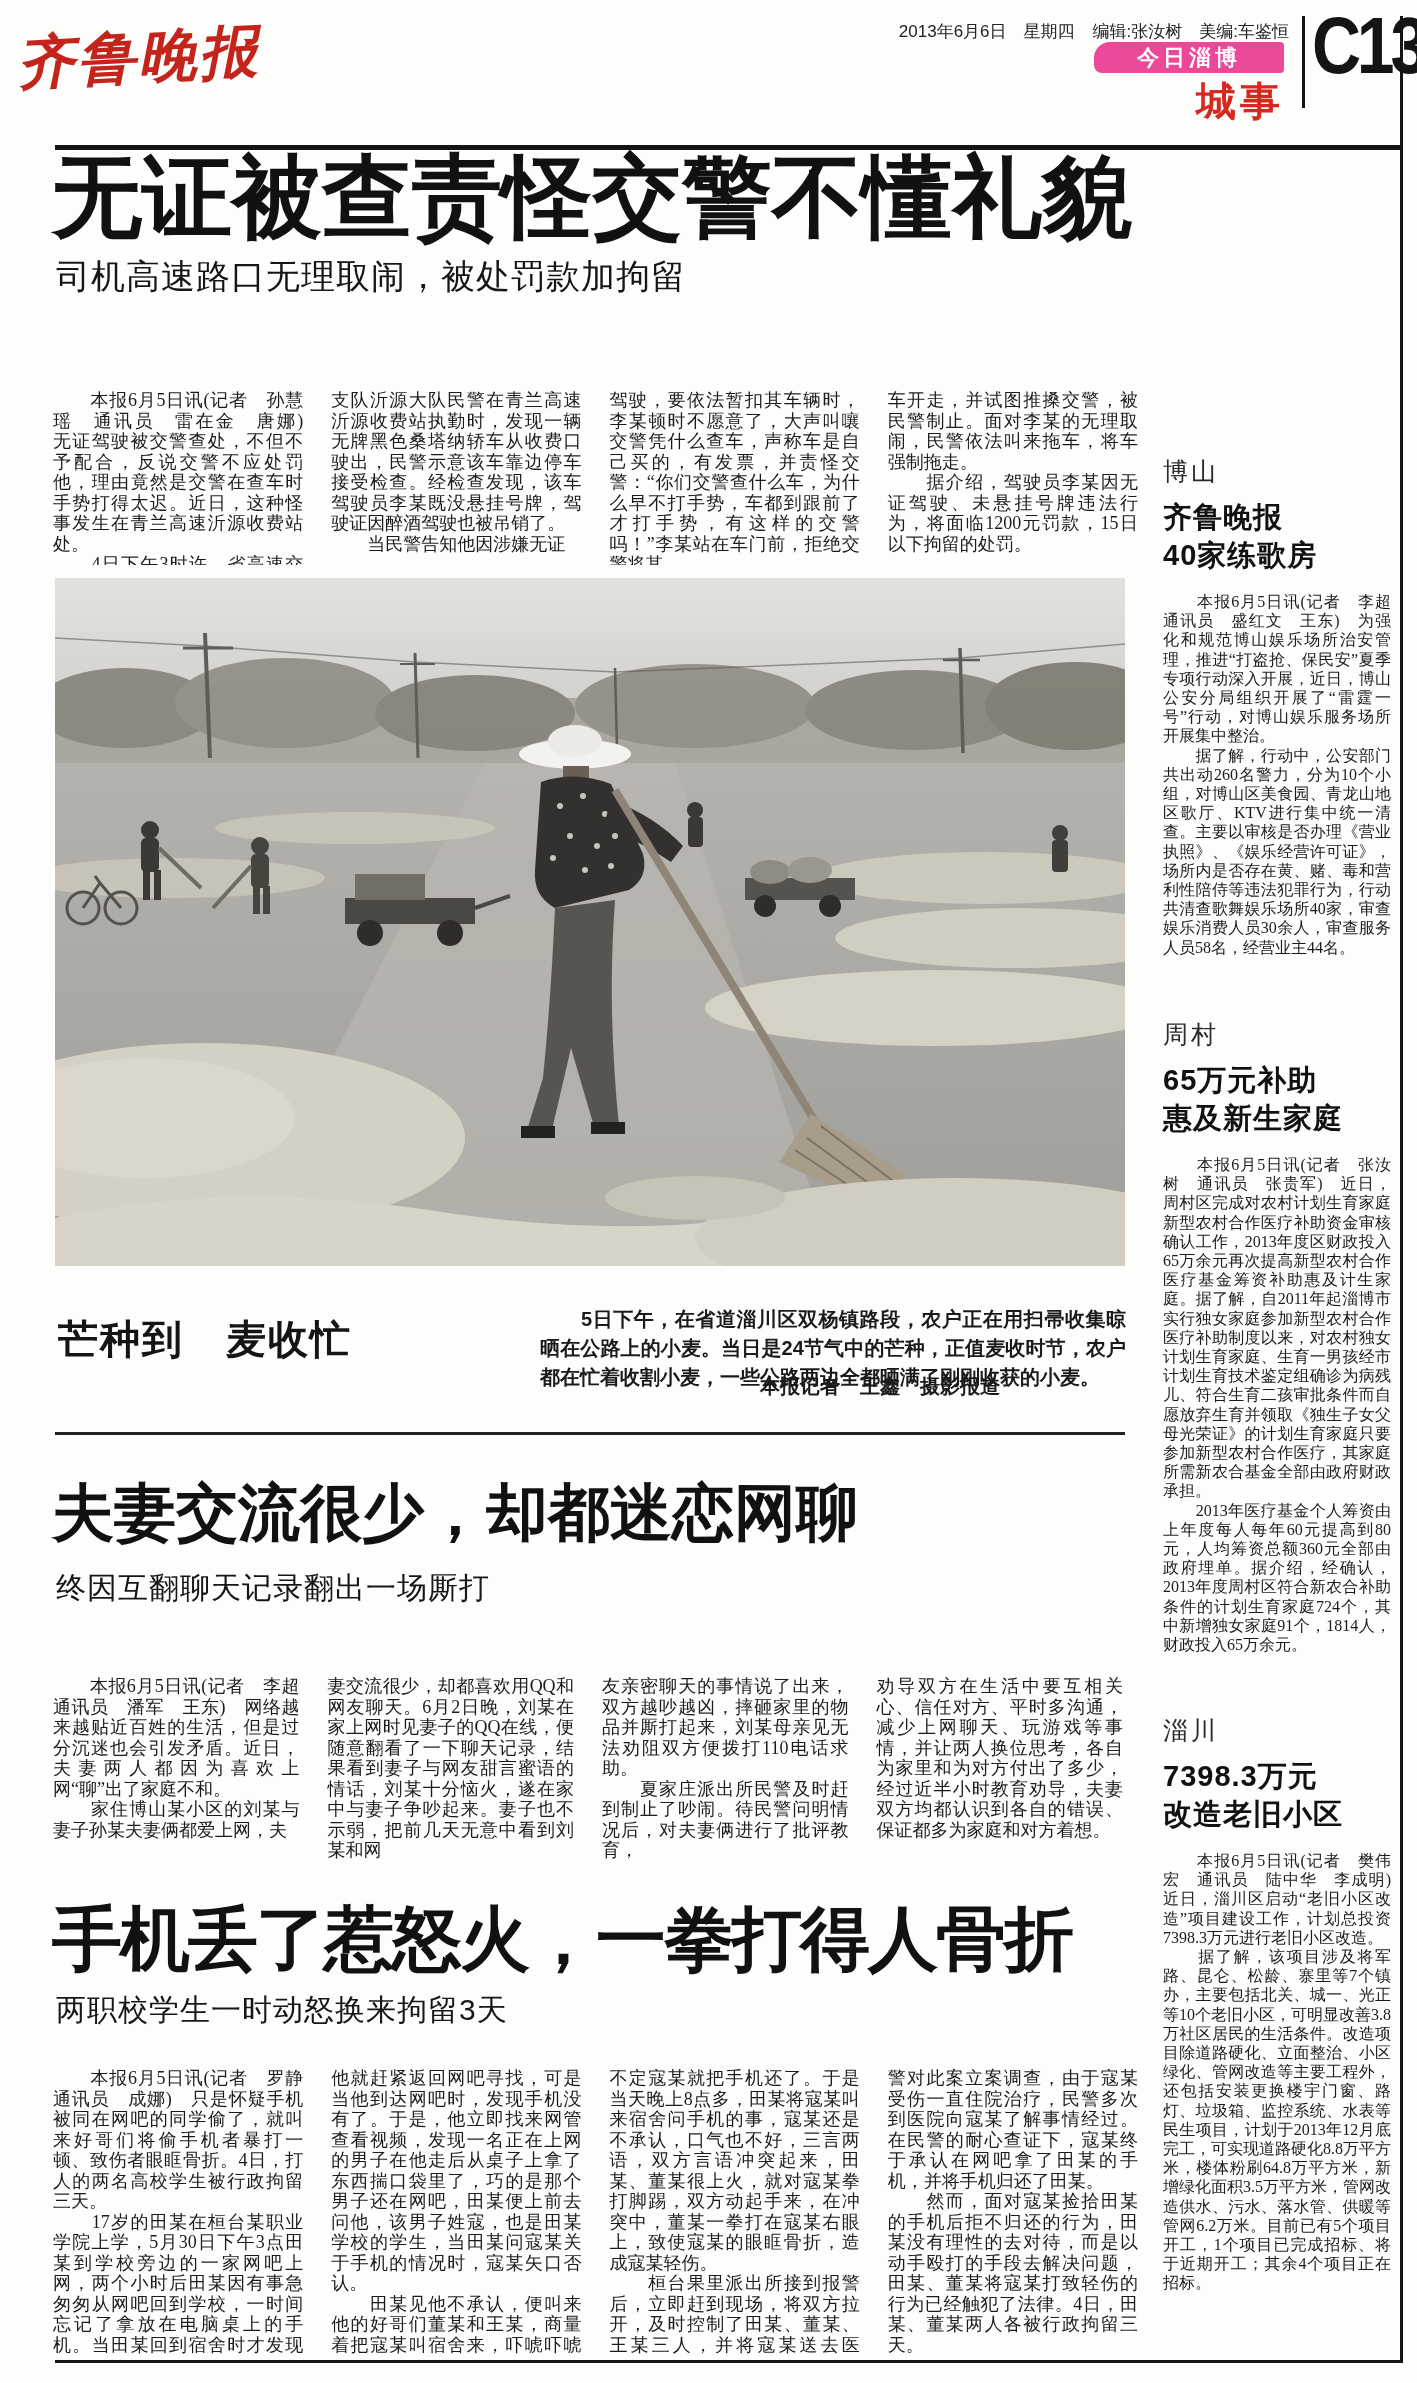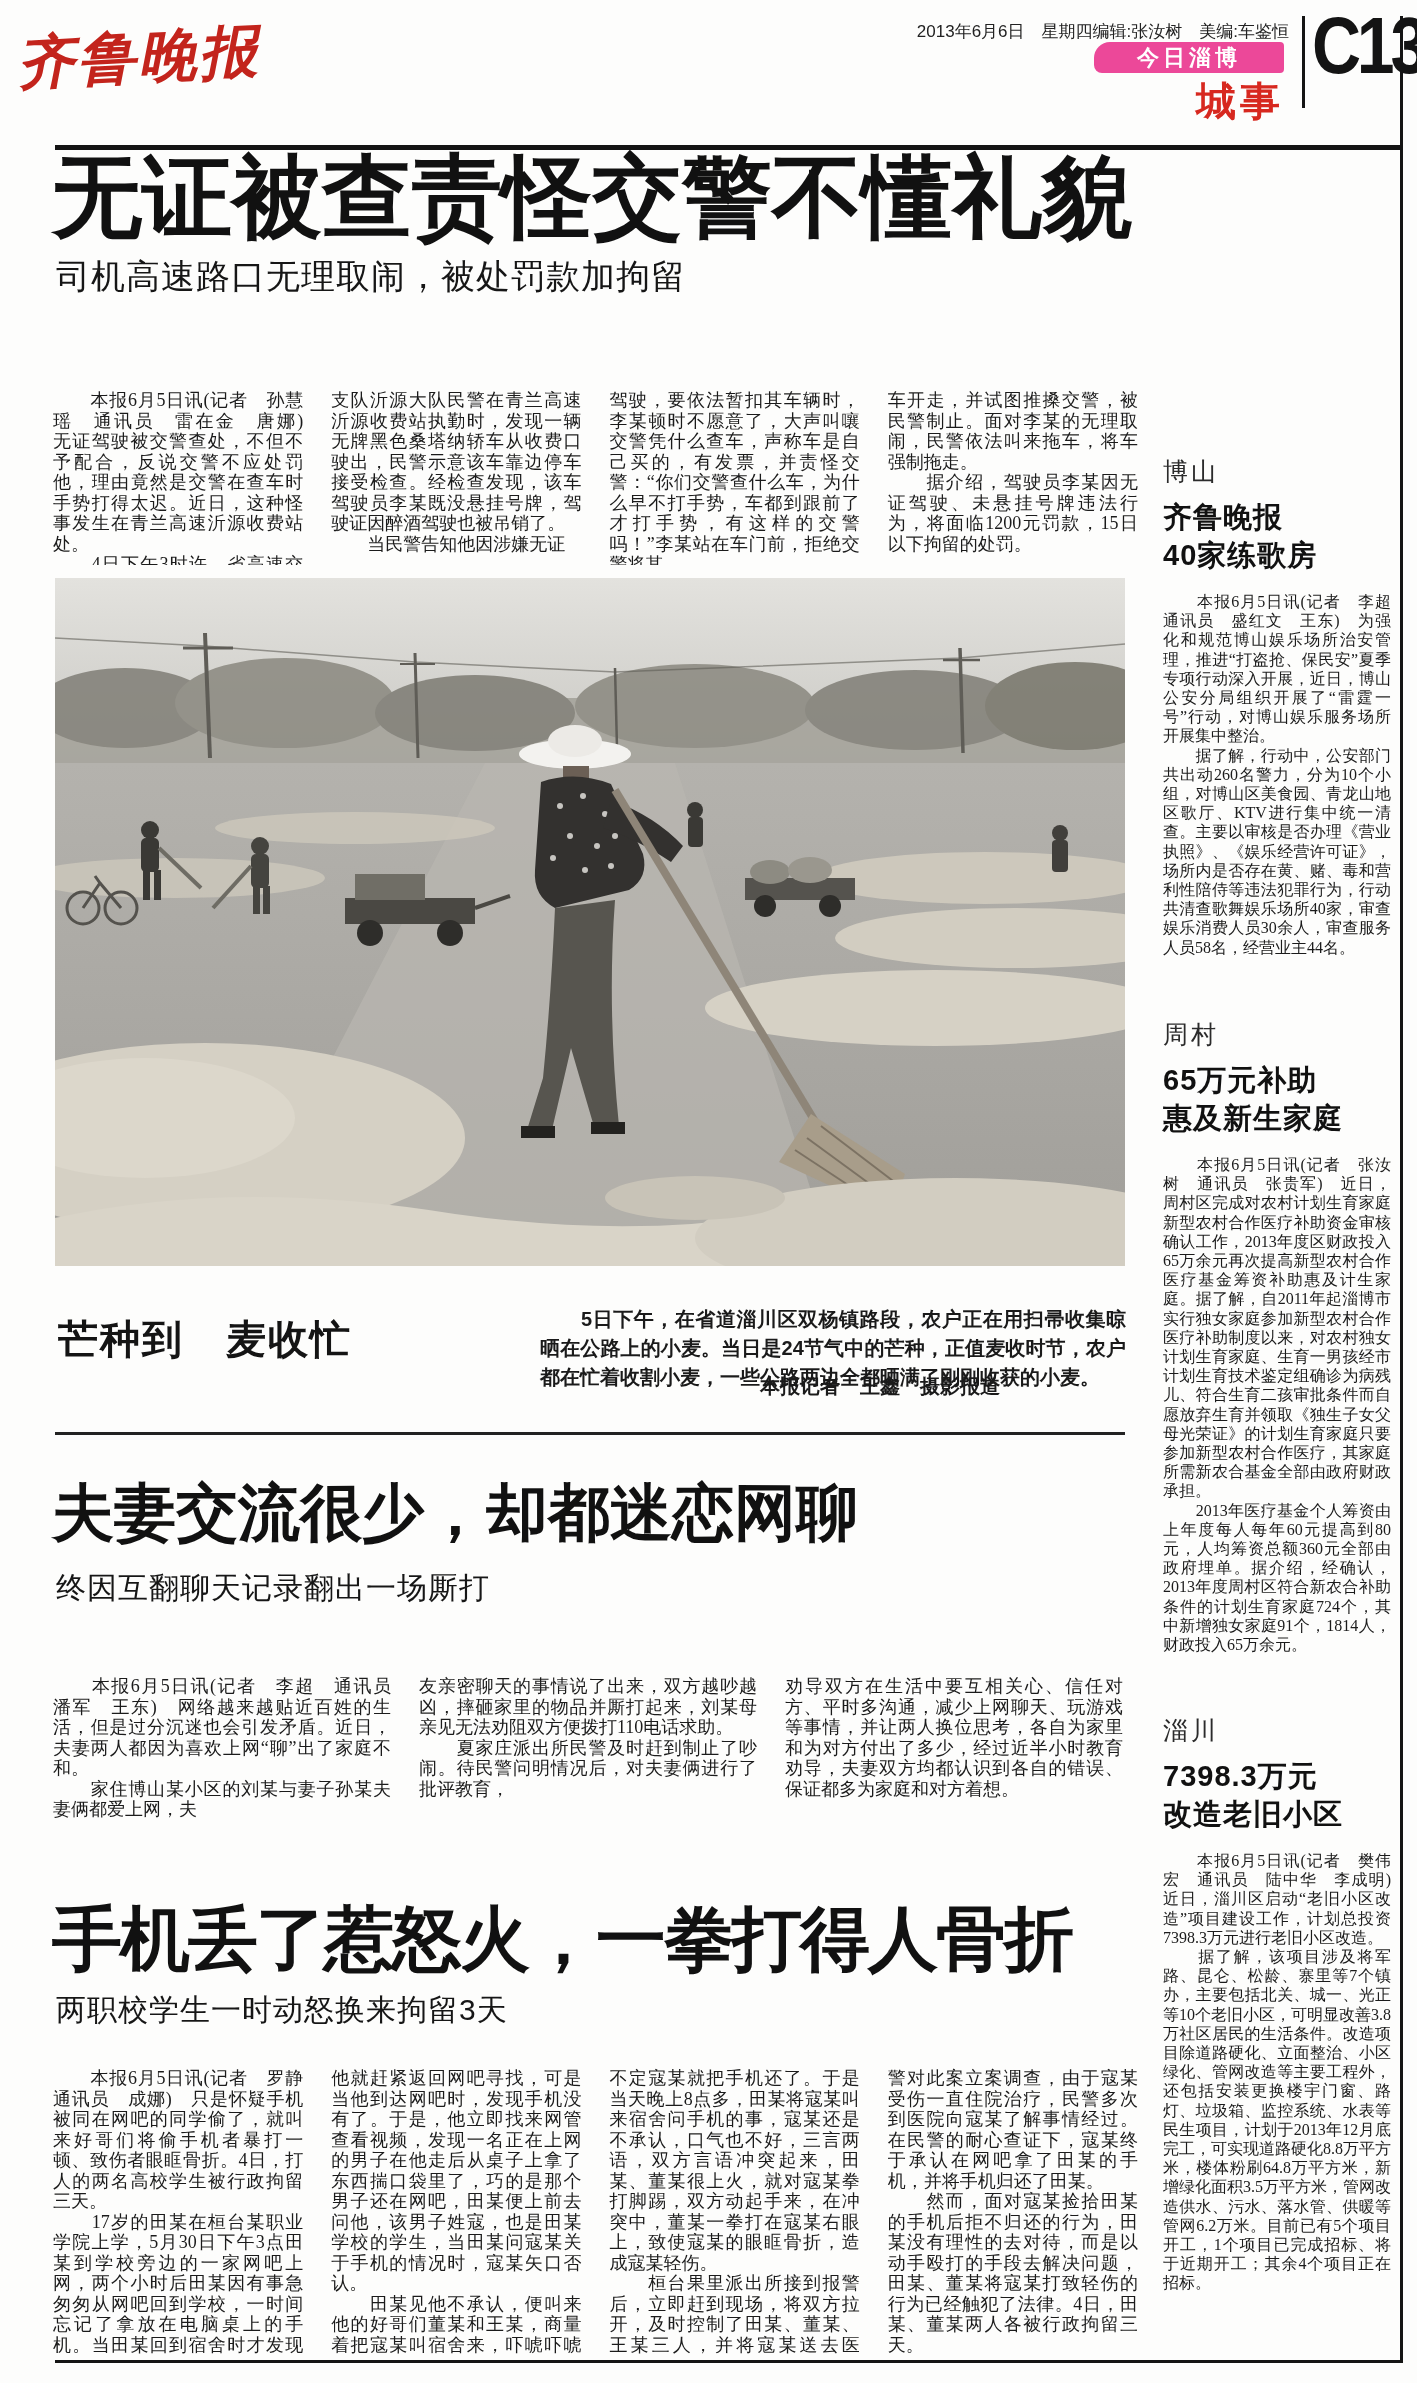--- a/index.html
+++ b/index.html
@@ -4,21 +4,21 @@
 <style>
   html,body{margin:0;padding:0;background:#e8e8e8;}
   .page{position:relative;width:1417px;height:2383px;background:#fdfdfc;margin:0 auto;
         font-family:"Liberation Serif","DejaVu Serif",serif;color:#141414;overflow:hidden;}
   
   .masthead{position:absolute;left:16px;top:28px;font-size:58px;line-height:1;
             font-family:"DejaVu Serif",serif;font-weight:bold;font-style:italic;
             color:#c3241c;transform:rotate(-3deg);letter-spacing:3px;}
   .header-meta{position:absolute;right:128px;top:20px;font-size:17px;white-space:nowrap;
                font-family:"Liberation Sans","DejaVu Sans",sans-serif;color:#222;}
-  .header-meta span{}
+  .header-meta span{margin-left:18px;}
   .section-box{position:absolute;left:1094px;top:42px;width:190px;height:31px;background:#ec4899;
                border-radius:16px 4px 4px 8px;color:#fff;text-align:center;line-height:31px;
                font-size:22px;font-weight:bold;font-family:"Liberation Sans",sans-serif;letter-spacing:4px;}
   .section-name{position:absolute;left:1094px;top:74px;width:190px;text-align:right;color:#d7281f;
                 font-size:40px;font-weight:900;font-family:"Liberation Sans",sans-serif;letter-spacing:4px;}
   .header-divider{position:absolute;left:1302px;top:16px;width:3px;height:92px;background:#141414;}
   .page-no{position:absolute;left:1312px;top:6px;width:100px;font-size:80px;line-height:1;
            font-weight:900;font-family:"Liberation Sans",sans-serif;letter-spacing:-5px;
            transform:scaleX(.85);transform-origin:left top;}
   
@@ -222,20 +222,21 @@
   <div class="photo-title">芒种到　麦收忙</div>
   <div class="photo-caption">　　5日下午，在省道淄川区双杨镇路段，农户正在用扫帚收集晾晒在公路上的小麦。当日是24节气中的芒种，正值麦收时节，农户都在忙着收割小麦，一些公路两边全都晒满了刚刚收获的小麦。</div>
   <div class="photo-credit">本报记者　王鑫　摄影报道</div>
 
   <div class="rule-a2"></div>
   <div class="headline a2-headline">夫妻交流很少，却都迷恋网聊</div>
   <div class="subhead a2-subhead">终因互翻聊天记录翻出一场厮打</div>
   <div class="body-row a2-body">
     <div class="col">　　本报6月5日讯(记者　李超　通讯员　潘军　王东)　网络越来越贴近百姓的生活，但是过分沉迷也会引发矛盾。近日，夫妻两人都因为喜欢上网“聊”出了家庭不和。
 　　家住博山某小区的刘某与妻子孙某夫妻俩都爱上网，夫</div>
+    <div class="col">妻交流很少，却都喜欢用QQ和网友聊天。6月2日晚，刘某在家上网时见妻子的QQ在线，便随意翻看了一下聊天记录，结果看到妻子与网友甜言蜜语的情话，刘某十分恼火，遂在家中与妻子争吵起来。妻子也不示弱，把前几天无意中看到刘某和网</div>
     <div class="col">友亲密聊天的事情说了出来，双方越吵越凶，摔砸家里的物品并厮打起来，刘某母亲见无法劝阻双方便拨打110电话求助。
 　　夏家庄派出所民警及时赶到制止了吵闹。待民警问明情况后，对夫妻俩进行了批评教育，</div>
     <div class="col">劝导双方在生活中要互相关心、信任对方、平时多沟通，减少上网聊天、玩游戏等事情，并让两人换位思考，各自为家里和为对方付出了多少，经过近半小时教育劝导，夫妻双方均都认识到各自的错误、保证都多为家庭和对方着想。</div>
   </div>
 
   <div class="headline a3-headline">手机丢了惹怒火，一拳打得人骨折</div>
   <div class="subhead a3-subhead">两职校学生一时动怒换来拘留3天</div>
   <div class="body-row a3-body">
     <div class="col">　　本报6月5日讯(记者　罗静　通讯员　成娜)　只是怀疑手机被同在网吧的同学偷了，就叫来好哥们将偷手机者暴打一顿、致伤者眼眶骨折。4日，打人的两名高校学生被行政拘留三天。
 　　17岁的田某在桓台某职业学院上学，5月30日下午3点田某到学校旁边的一家网吧上网，两个小时后田某因有事急匆匆从网吧回到学校，一时间忘记了拿放在电脑桌上的手机。当田某回到宿舍时才发现手机落在网吧，</div>

